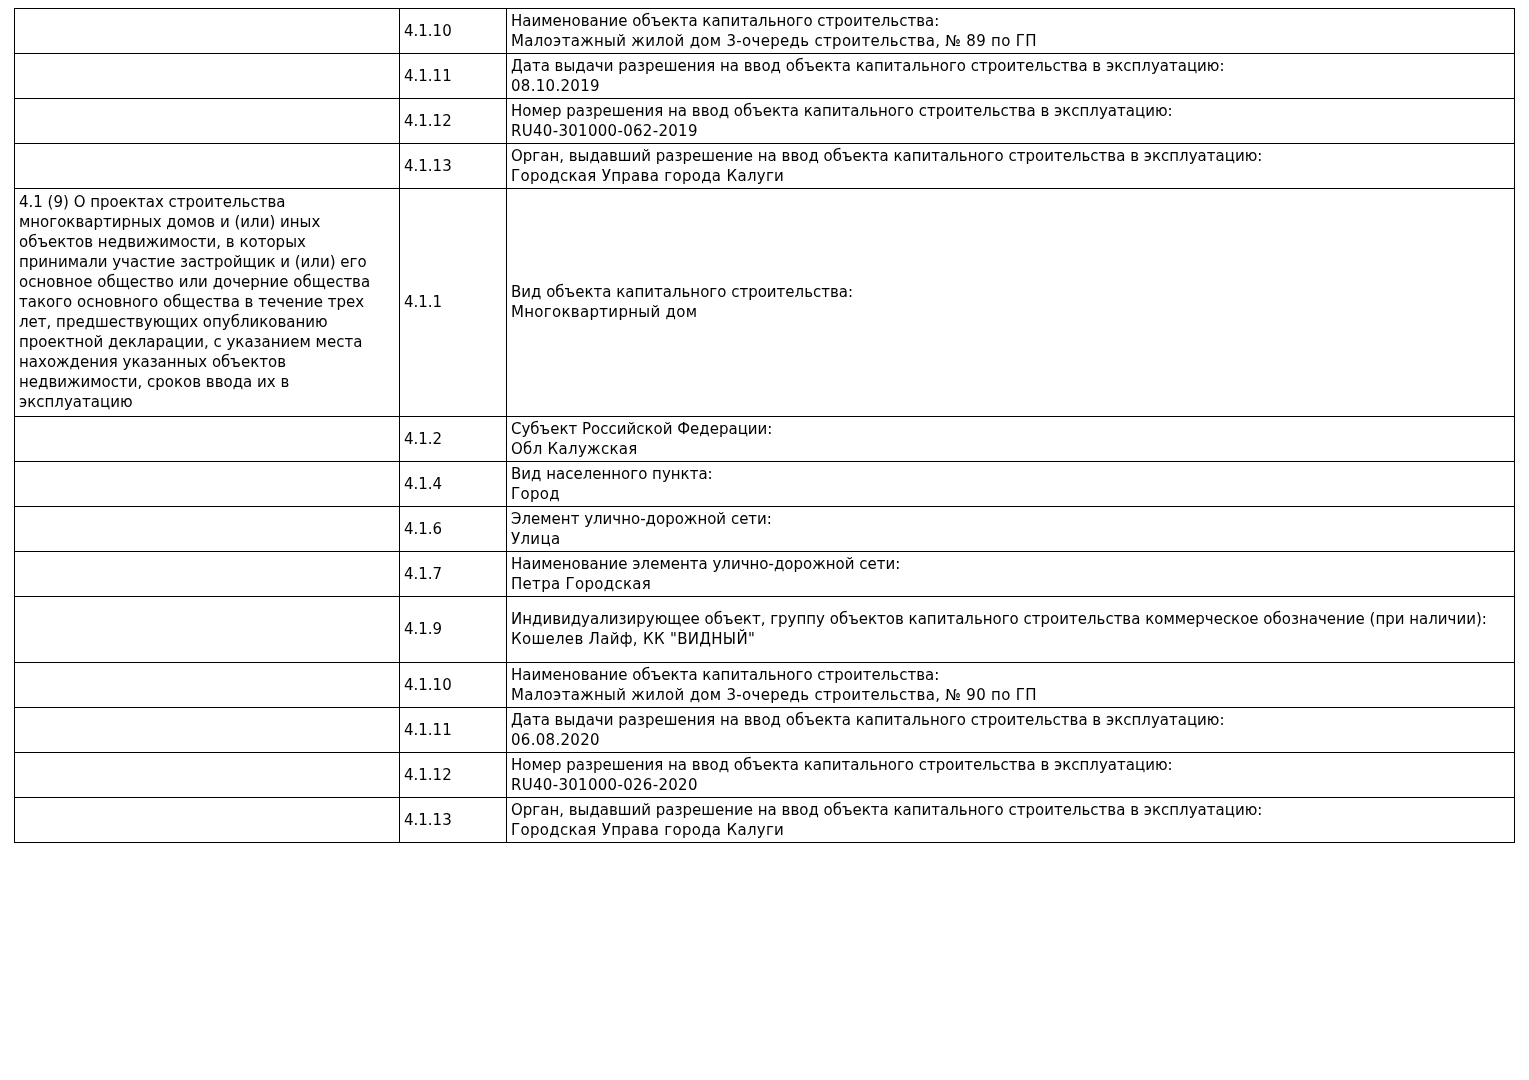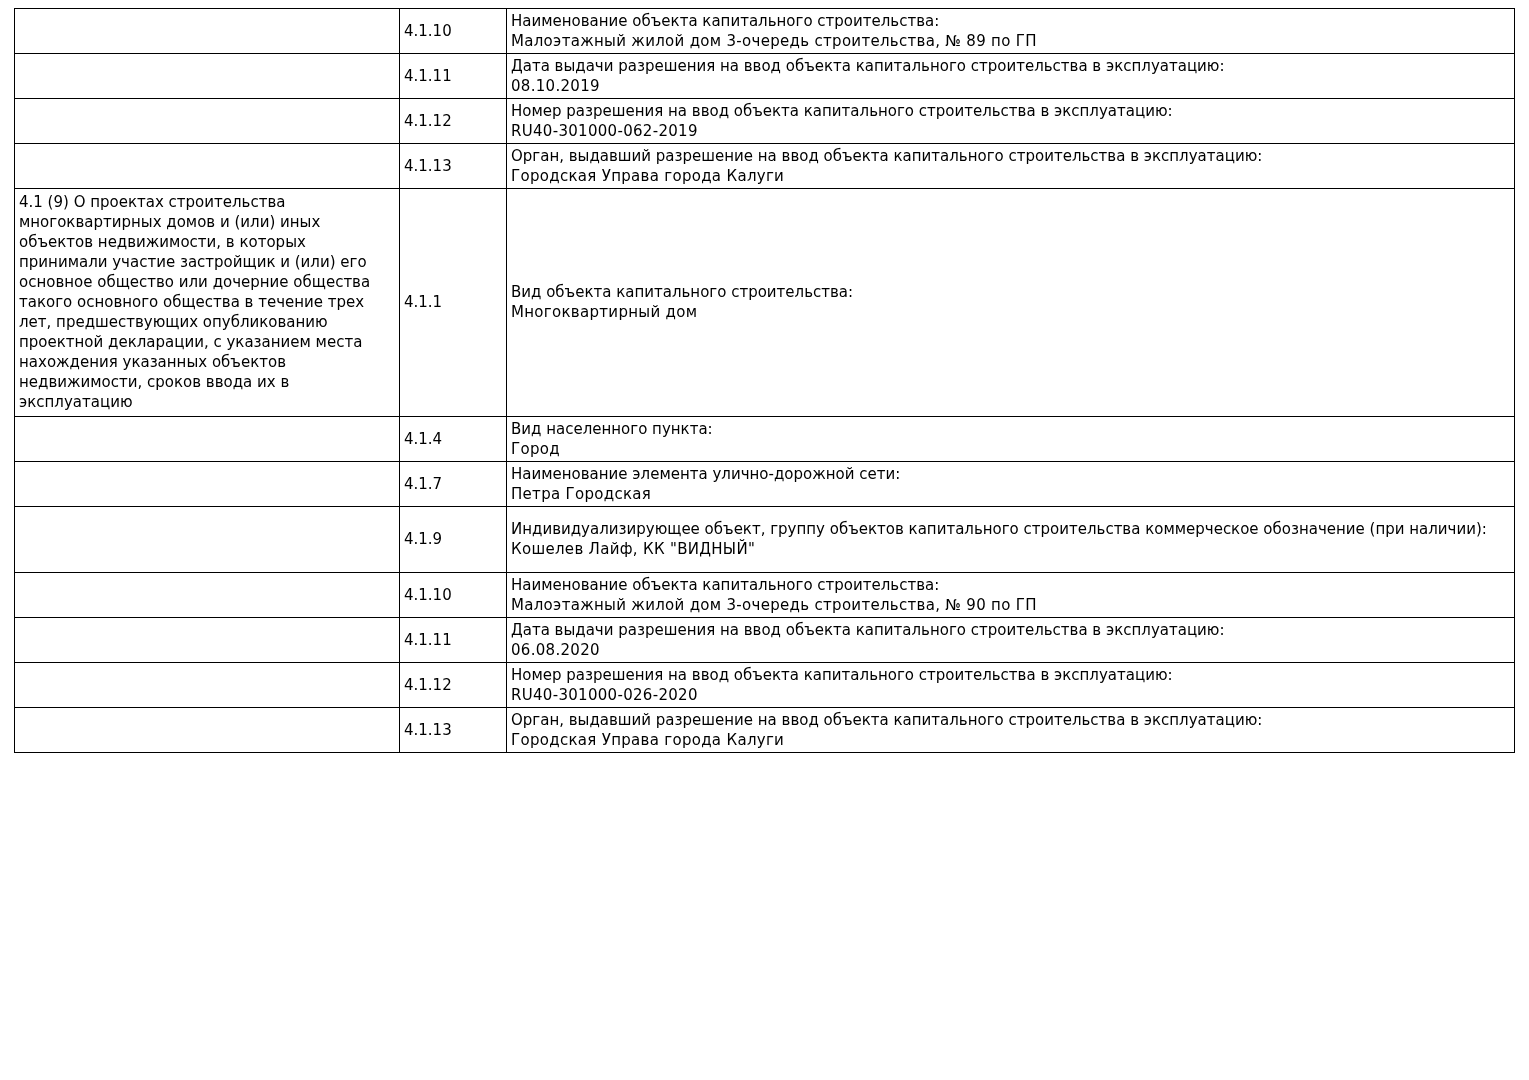--- a/index.html
+++ b/index.html
@@ -84,24 +84,40 @@
         <tr class="tall">
           <td class="col-left">4.1 (9) О проектах строительства многоквартирных домов и (или) иных объектов недвижимости, в которых принимали участие застройщик и (или) его основное общество или дочерние общества такого основного общества в течение трех лет, предшествующих опубликованию проектной декларации, с указанием места нахождения указанных объектов недвижимости, сроков ввода их в эксплуатацию</td>
           <td class="col-code">4.1.1</td>
           <td class="col-content">
             <div class="label">Вид объекта капитального строительства:</div>
             <div class="value bold">Многоквартирный дом</div>
           </td>
         </tr>
         <tr class="normal">
           <td class="col-left"></td>
+          <td class="col-code">4.1.2</td>
+          <td class="col-content">
+            <div class="label">Субъект Российской Федерации:</div>
+            <div class="value bold">Обл Калужская</div>
+          </td>
+        </tr>
+        <tr class="normal">
+          <td class="col-left"></td>
           <td class="col-code">4.1.4</td>
           <td class="col-content">
             <div class="label">Вид населенного пункта:</div>
             <div class="value bold">Город</div>
+          </td>
+        </tr>
+        <tr class="normal">
+          <td class="col-left"></td>
+          <td class="col-code">4.1.6</td>
+          <td class="col-content">
+            <div class="label">Элемент улично-дорожной сети:</div>
+            <div class="value bold">Улица</div>
           </td>
         </tr>
         <tr class="normal">
           <td class="col-left"></td>
           <td class="col-code">4.1.7</td>
           <td class="col-content">
             <div class="label">Наименование элемента улично-дорожной сети:</div>
             <div class="value bold">Петра Городская</div>
           </td>
         </tr>

